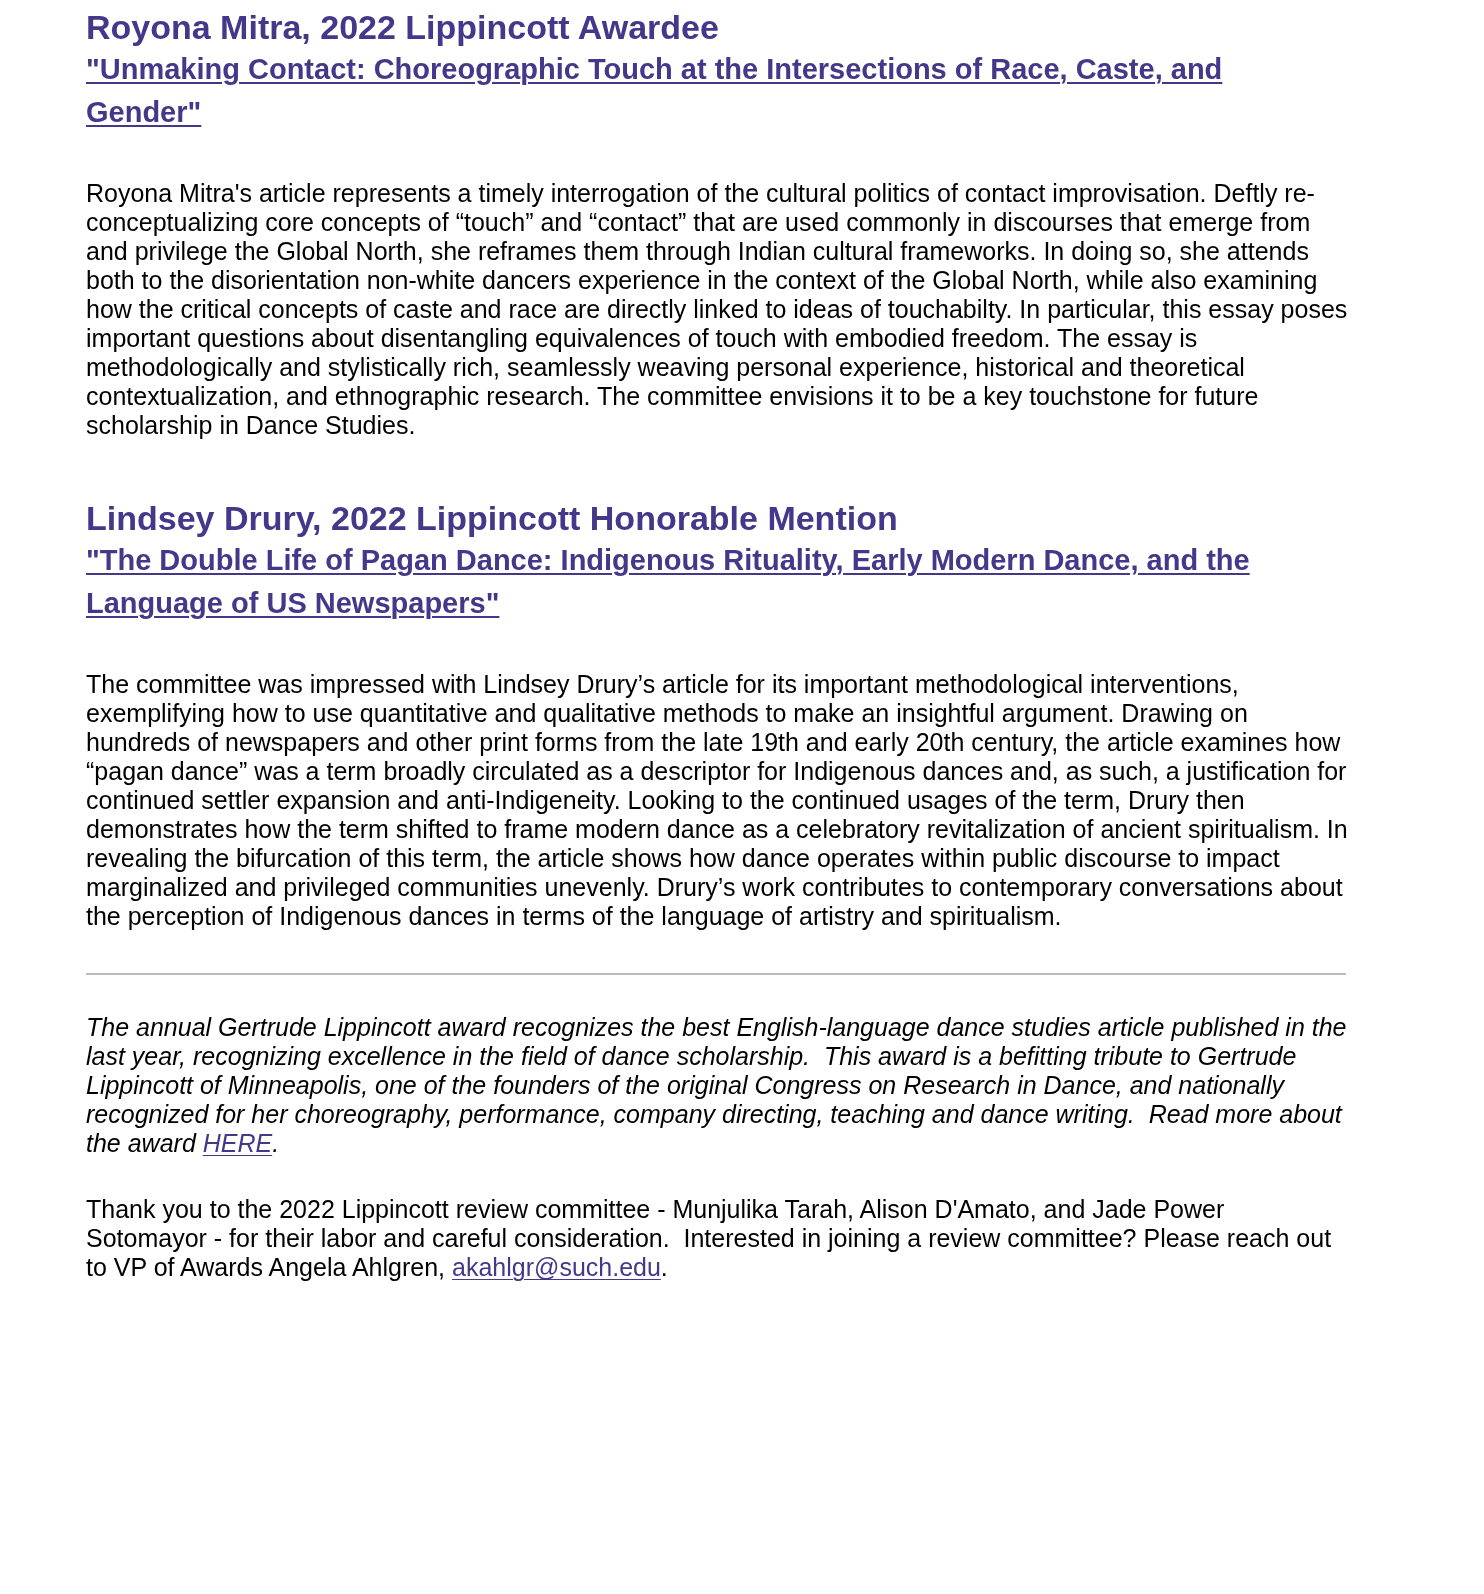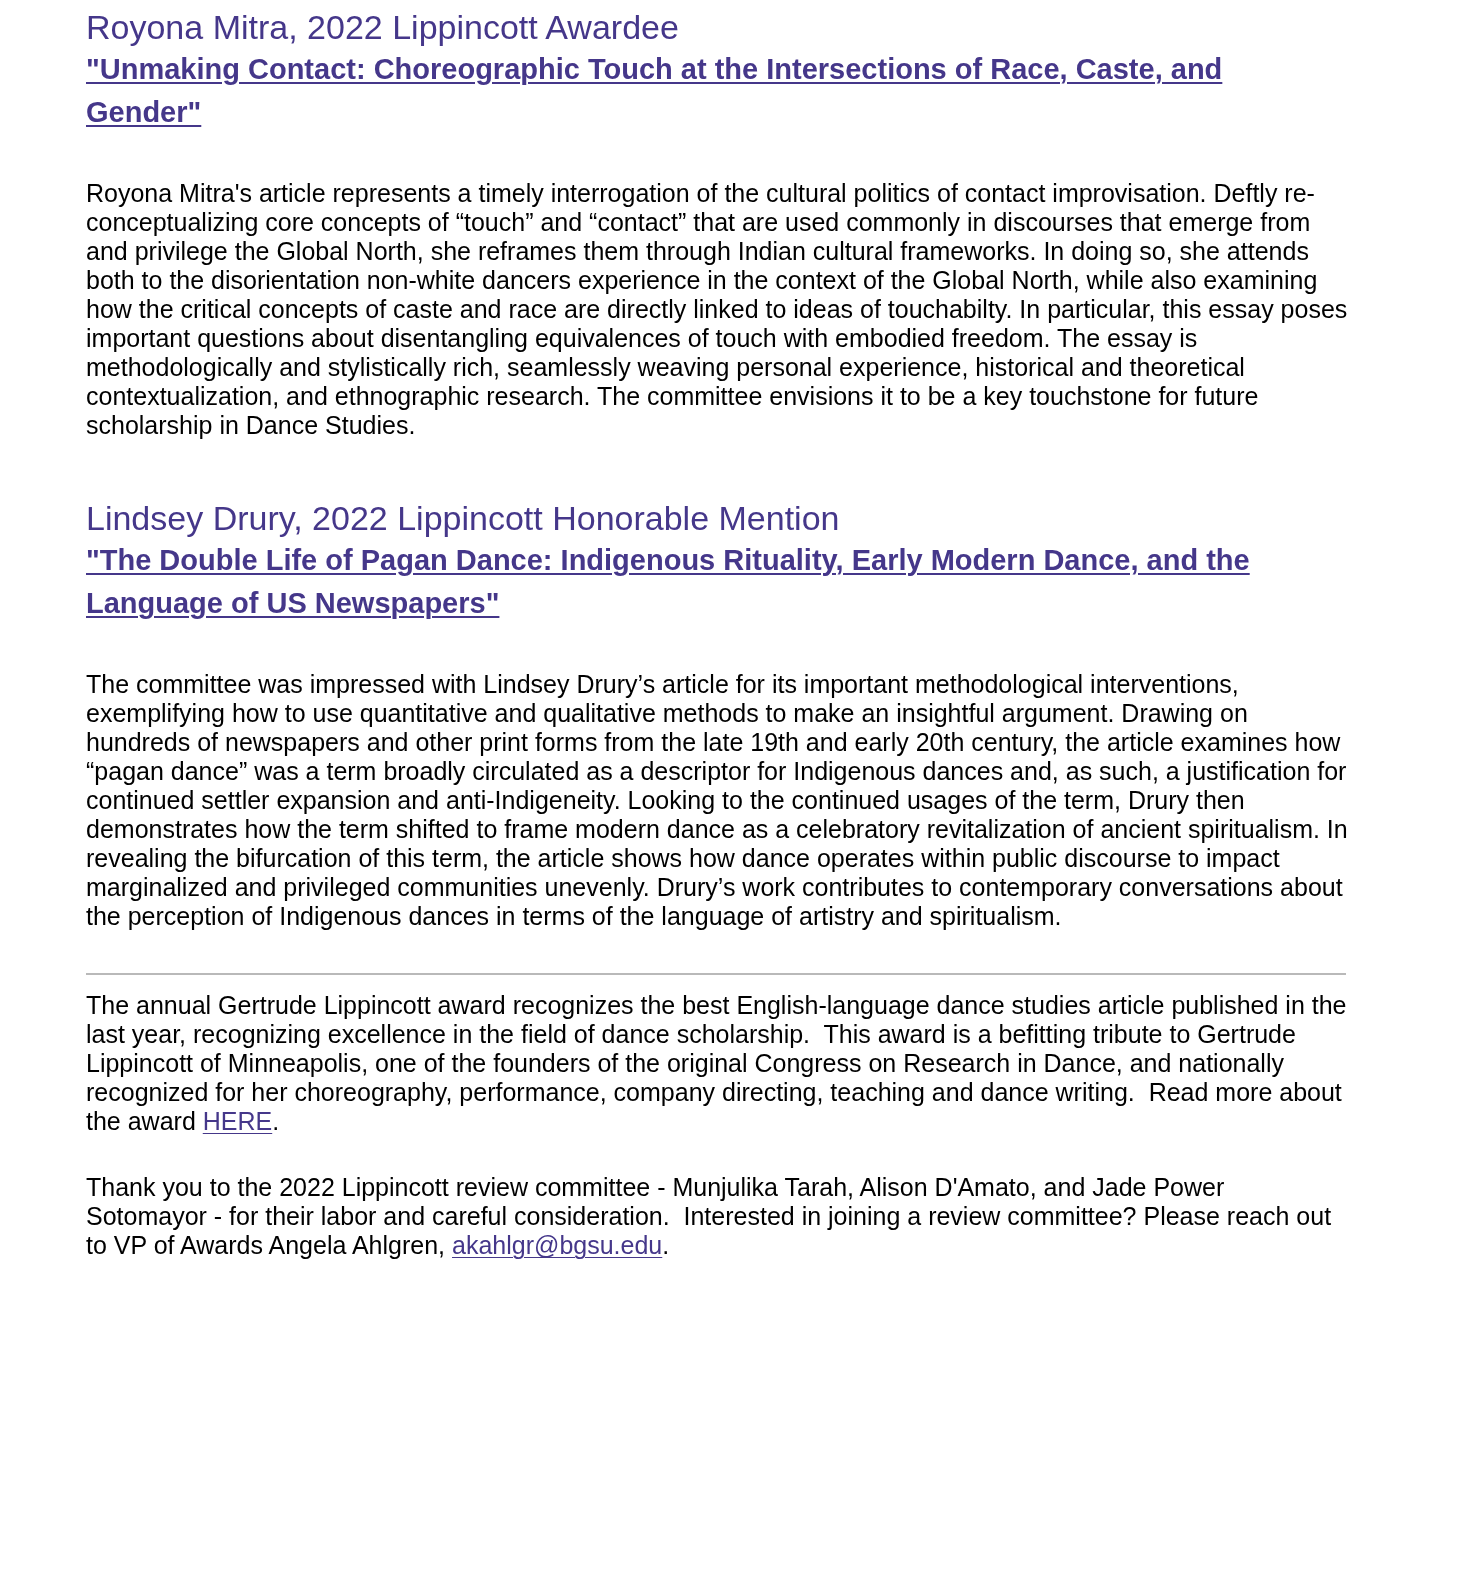--- a/index.html
+++ b/index.html
@@ -18,21 +18,21 @@
       position: absolute;
       left: 86px;
       top: 0;
       width: 1262px;
     }
     .awardee {
       margin: 0;
     }
     .awardee-name {
       font-family: "Liberation Sans", sans-serif;
-      font-weight: normal;
+      font-weight: bold;
       font-size: 34px;
       line-height: 42px;
       color: #45378a;
       margin: 6px 0 0 0;
     }
     .article-title {
       display: block;
       font-family: "Liberation Sans", sans-serif;
       font-weight: bold;
       font-size: 29px;
@@ -54,21 +54,21 @@
     #sec1-body { margin-top: 45px; }
     #sec2 { margin-top: 57px; }
     #sec2-body { margin-top: 45px; }
     .divider {
       height: 0;
       border: none;
       border-top: 2px solid #b9b9b9;
       margin: 42px 0 0 0;
       width: 1260px;
     }
-    #footer-award { margin-top: 16px; }
+    #footer-award { margin-top: 38px; font-style: italic; }
     #footer-thanks { margin-top: 37px; }
     a.inline-link {
       color: #45378a;
       text-decoration: underline;
       text-decoration-thickness: 1px;
       text-underline-offset: 3px;
     }
   </style>
 </head>
 <body>
@@ -84,15 +84,15 @@
   <section id="sec2" class="awardee">
     <h2 class="awardee-name">Lindsey Drury, 2022 Lippincott Honorable Mention</h2>
     <a class="article-title" href="#">"The Double Life of Pagan Dance: Indigenous Rituality, Early Modern Dance, and the Language of US Newspapers"</a>
     <p id="sec2-body" class="body-text">The committee was impressed with Lindsey Drury’s article for its important methodological interventions, exemplifying how to use quantitative and qualitative methods to make an insightful argument. Drawing on hundreds of newspapers and other print forms from the late 19th and early 20th century, the article examines how “pagan dance” was a term broadly circulated as a descriptor for Indigenous dances and, as such, a justification for continued settler expansion and anti-Indigeneity. Looking to the continued usages of the term, Drury then demonstrates how the term shifted to frame modern dance as a celebratory revitalization of ancient spiritualism. In revealing the bifurcation of this term, the article shows how dance operates within public discourse to impact marginalized and privileged communities unevenly. Drury’s work contributes to contemporary conversations about the perception of Indigenous dances in terms of the language of artistry and spiritualism.</p>
   </section>
 
   <hr class="divider">
 
   <p id="footer-award" class="body-text"><span>The annual Gertrude Lippincott award recognizes the best English-language dance studies article published in the last year, recognizing excellence in the field of dance scholarship.&nbsp; This award is a befitting tribute to Gertrude Lippincott of Minneapolis, one of the founders of the original Congress on Research in Dance, and nationally recognized for her choreography, performance, company directing, teaching and dance writing.&nbsp; Read more about the award </span><a class="inline-link" href="#">HERE</a><span>.</span></p>
 
-  <p id="footer-thanks" class="body-text"><span>Thank you to the 2022 Lippincott review committee - Munjulika Tarah, Alison D'Amato, and Jade Power Sotomayor - for their labor and careful consideration.&nbsp; Interested in joining a review committee? Please reach out to VP of Awards Angela Ahlgren, </span><a class="inline-link" href="#">akahlgr@bgsu.edu</a><span>.</span></p>
+  <p id="footer-thanks" class="body-text"><span>Thank you to the 2022 Lippincott review committee - Munjulika Tarah, Alison D'Amato, and Jade Power Sotomayor - for their labor and careful consideration.&nbsp; Interested in joining a review committee? Please reach out to VP of Awards Angela Ahlgren, </span><a class="inline-link" href="#">akahlgr@such.edu</a><span>.</span></p>
 
 </div>
 
 </body></html>

